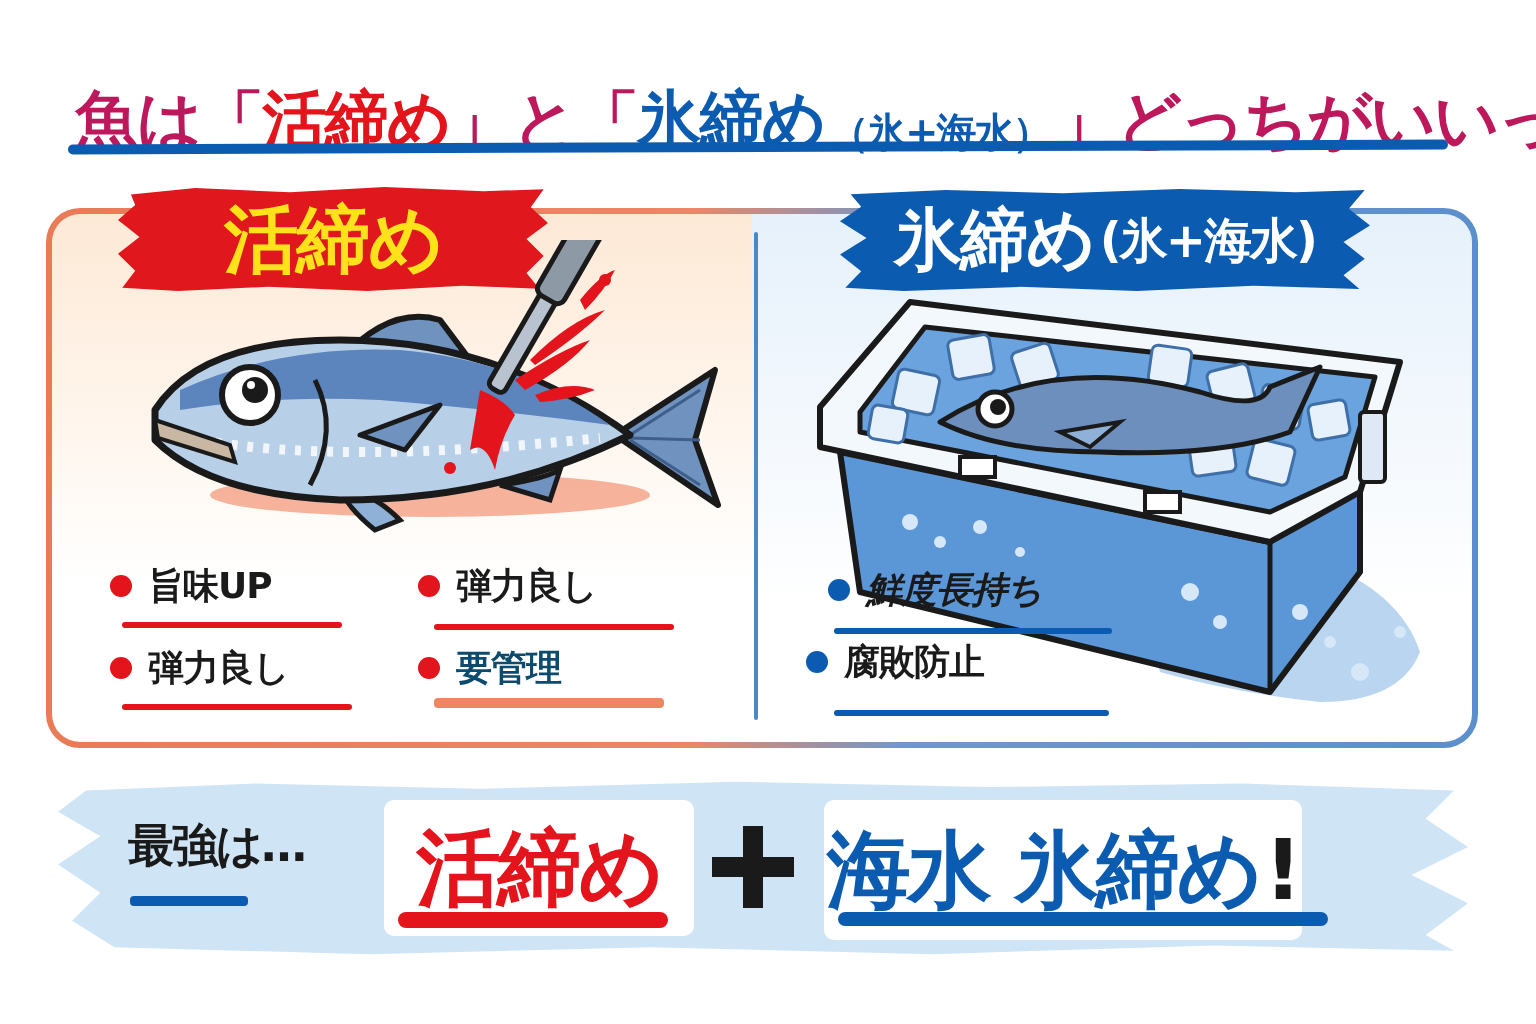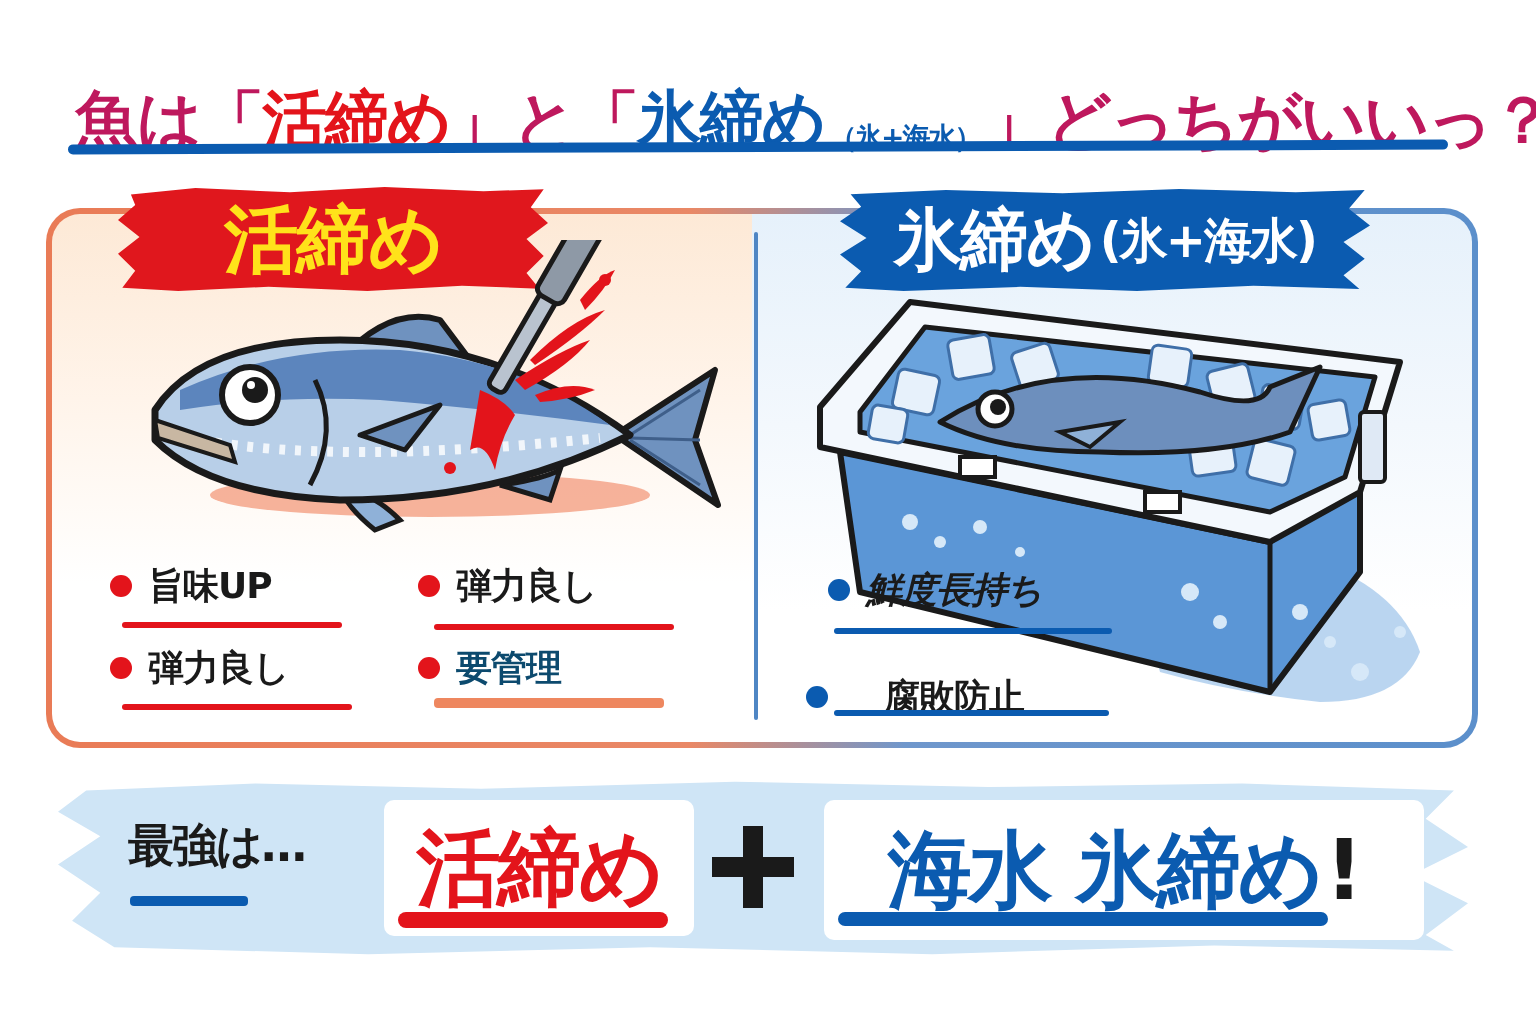--- a/index.html
+++ b/index.html
@@ -8,21 +8,21 @@
 
   
   .title {
     position: absolute; left: 75px; top: 52px; width: 1400px; height: 100px;
     display: flex; align-items: flex-end; white-space: nowrap;
     font-size: 64px; letter-spacing: -2px; line-height: 1;
   }
   .title .t-black { color: #be185d; }
   .title .t-red { color: #e3141b; }
   .title .t-blue { color: #0b5bb0; }
-  .title .t-small { font-size: 28px; color: #0b5bb0; margin: 0 4px; }
+  .title .t-small { font-size: 40px; color: #0b5bb0; margin: 0 4px; }
   .title-underline {
     position: absolute; left: 68px; top: 142px; width: 1380px; height: 10px;
     background: #0b5bb0; border-radius: 6px; transform: skewY(-0.2deg);
   }
 
   
   .frame {
     position: absolute; left: 46px; top: 208px; width: 1432px; height: 540px;
     border-radius: 34px; padding: 6px;
     background: linear-gradient(90deg, #e97b56 0%, #e98866 45%, #6f97cc 60%, #5b8fcb 100%);
@@ -95,21 +95,21 @@
     position: absolute; left: 128px; top: 822px; font-size: 46px; letter-spacing: -2px;
     color: #1a1a1a; white-space: nowrap; line-height: 1;
   }
   .summary-lead-ul { left: 130px; top: 896px; width: 118px; height: 10px; }
   .summary-card {
     position: absolute; background: #ffffff; border-radius: 10px;
     display: flex; align-items: center; justify-content: center; white-space: nowrap;
     line-height: 1;
   }
   .card-red { left: 384px; top: 800px; width: 310px; height: 136px; font-size: 84px; color: #e3141b; letter-spacing: -3px; }
-  .card-blue { left: 824px; top: 800px; width: 600px; height: 140px; font-size: 84px; color: #0b5bb0; letter-spacing: -3px; }
+  .card-blue { left: 824px; top: 800px; width: 478px; height: 140px; font-size: 84px; color: #0b5bb0; letter-spacing: -3px; }
   .card-blue .excl { color: #1a1a1a; margin-left: 4px; }
   .plus {
     position: absolute; left: 712px; top: 826px; width: 82px; height: 82px;
   }
   .plus::before, .plus::after { content: ""; position: absolute; background: #1a1a1a; }
   .plus::before { left: 31px; top: 0; width: 20px; height: 82px; }
   .plus::after { left: 0; top: 31px; width: 82px; height: 20px; }
   .card-red-ul { left: 398px; top: 912px; width: 270px; height: 16px; border-radius: 10px; }
   .card-blue-ul { left: 838px; top: 912px; width: 490px; height: 14px; border-radius: 10px; }
 </style>
@@ -258,21 +258,21 @@
   <span>要管理</span>
 </div>
 <div class="underline ul-orange" style="left:434px; top:698px; width:230px; height:10px;"></div>
 
 <div class="bullet" style="left:828px; top:572px;font-style:italic;">
   <span class="dot dot-blue"></span>
   <span>鮮度長持ち</span>
 </div>
 <div class="underline ul-blue" style="left:834px; top:628px; width:278px;"></div>
 
-<div class="bullet" style="left:806px; top:679px;gap:40px;">
+<div class="bullet" style="left:806px; top:644px;">
   <span class="dot dot-blue"></span>
   <span>腐敗防止</span>
 </div>
 <div class="underline ul-blue" style="left:834px; top:710px; width:275px;"></div>
 
 <div class="summary-bg"></div>
 <div class="summary-lead">最強は…</div>
 <div class="underline ul-blue summary-lead-ul"></div>
 
 <div class="summary-card card-red">

